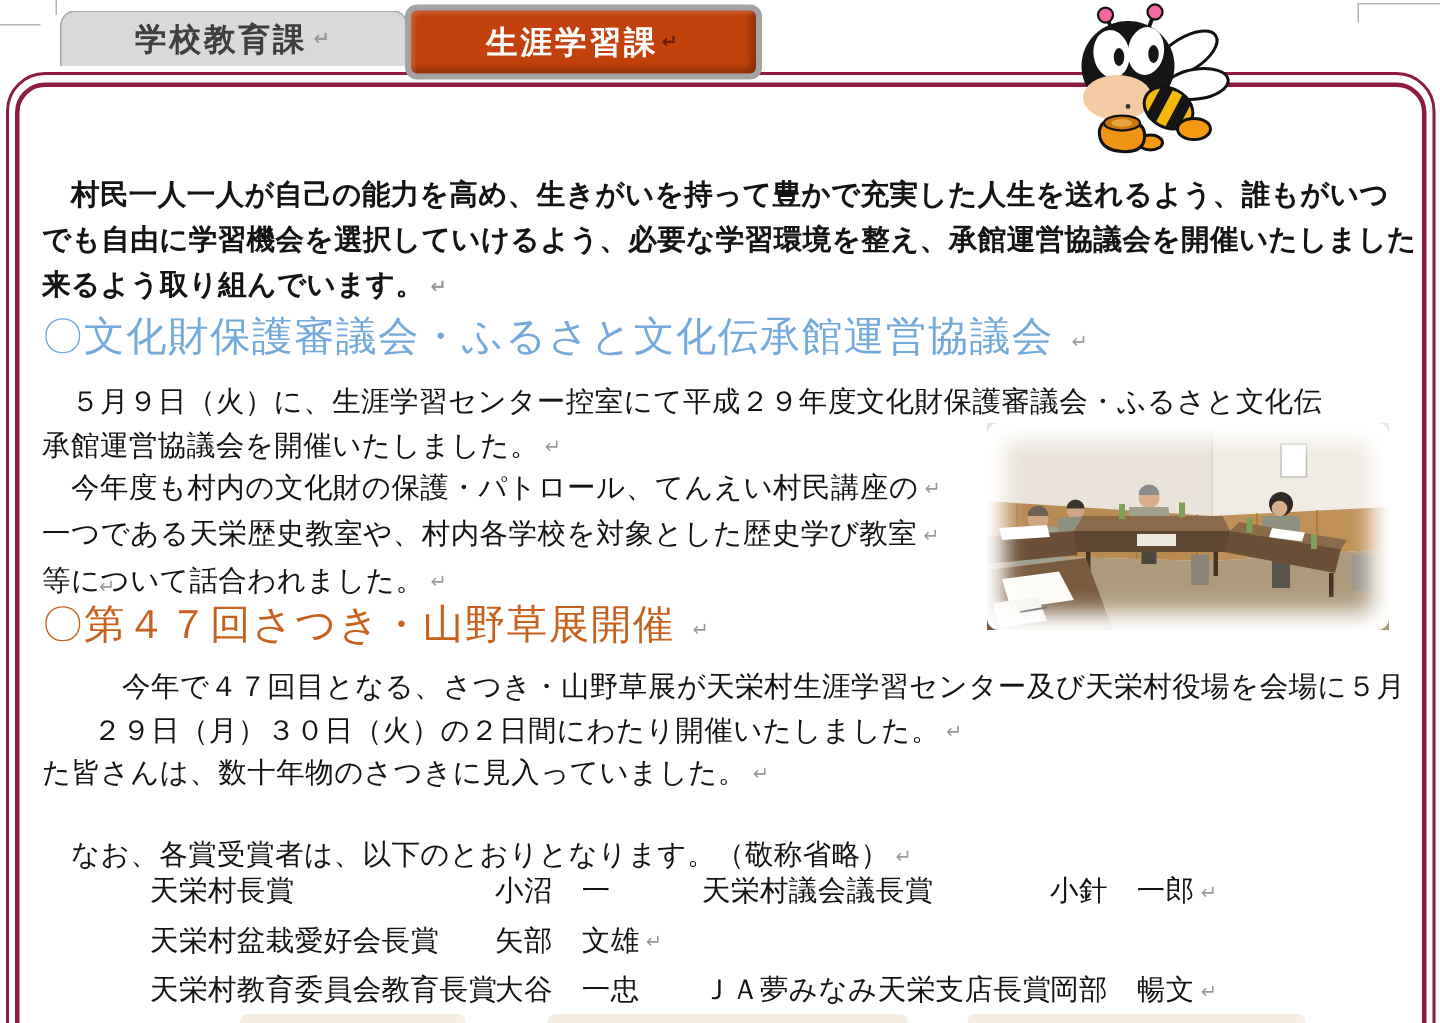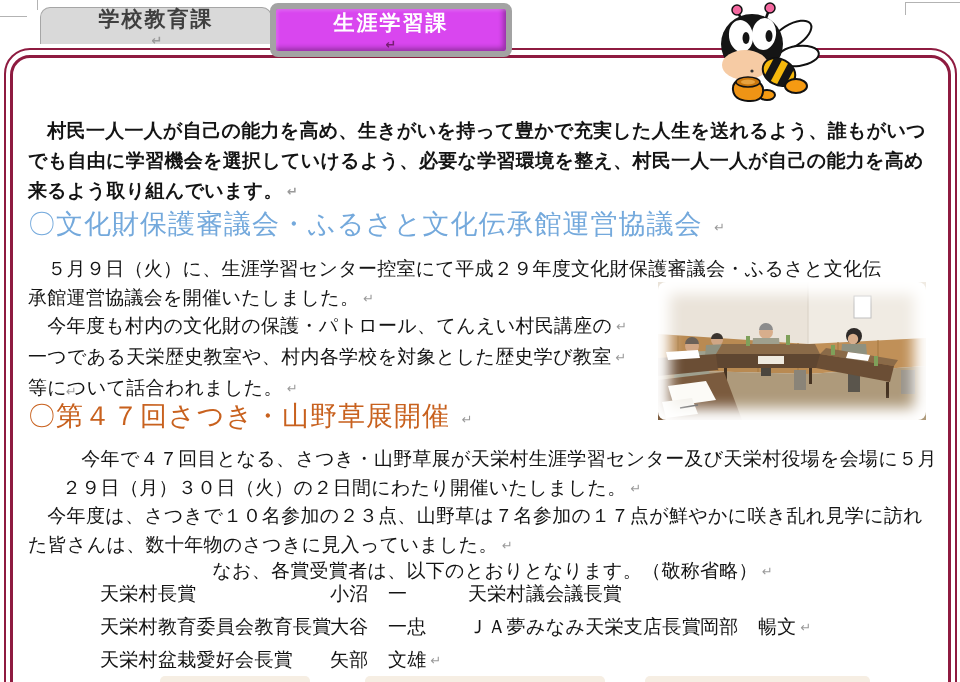--- a/index.html
+++ b/index.html
@@ -9,26 +9,26 @@
   
   .crop{position:absolute;background:#B3B3B3;}
   .crop.v1{left:37px;top:0;width:1px;height:10px;}
   .crop.h1{left:0;top:16px;width:27px;height:1px;}
   .crop.v2{left:905px;top:2px;width:1px;height:13px;}
   .crop.h2{left:905px;top:2px;width:55px;height:1px;}
 
   
   .tab{position:absolute;display:flex;align-items:center;justify-content:center;
        font-family:"Liberation Sans","DejaVu Sans",sans-serif;font-weight:bold;
-       font-size:21px;letter-spacing:2px;flex-direction:column;}
+       font-size:21px;letter-spacing:2px;}
   .tab-school{left:40px;top:7px;width:230px;height:36px;background:#D9D9D9;
        border:1px solid #A6A6A6;border-bottom:none;border-radius:10px 10px 0 0;
        color:#3F3F3F;z-index:5;}
-  .tab-lifelong{left:270px;top:3px;width:230px;height:42px;background:#d946ef;
-       border:6px solid #a3a3a3;border-radius:8px;color:#fff;z-index:6;
+  .tab-lifelong{left:270px;top:3px;width:230px;height:42px;background:#c2410c;
+       border:4px solid #a3a3a3;border-radius:8px;color:#fff;z-index:6;
        box-shadow:inset 2px 2px 3px rgba(255,255,255,.18),inset -3px -3px 5px rgba(0,0,0,.3);}
 
   
   .frame-outer{position:absolute;left:4px;right:3px;top:48px;height:700px;
        border:2px solid #8E1B40;border-radius:26px;z-index:1;}
   .frame-inner{position:absolute;left:10px;right:9px;top:55px;height:700px;
        border:3px solid #8E1B40;border-radius:20px;z-index:1;}
 
   
   .bee{position:absolute;left:695px;top:2px;width:130px;height:104px;z-index:8;}
@@ -41,21 +41,21 @@
   .h-orange{position:absolute;left:28px;top:398px;font-size:27px;letter-spacing:1px;
        color:#C8611E;z-index:4;white-space:nowrap;}
 
   .para{position:absolute;left:28px;width:910px;z-index:4;}
   .para .tline{font-size:19px;letter-spacing:.3px;white-space:nowrap;}
   .p-intro{top:116px;font-weight:bold;} .p-intro .tline{line-height:30px;}
   .p-s1a{top:254px;}  .p-s1a .tline{line-height:29px;}
   .p-s1b{top:311px;width:630px;} .p-s1b .tline{line-height:30px;}
   .p-s2a{top:444px;margin-left:34px;}  .p-s2a .tline{line-height:29px;}
   .p-s2b{top:501px;}  .p-s2b .tline{line-height:29px;}
-  .p-note{top:557px;} .p-note .tline{line-height:28px;text-align:center;}
+  .p-note{top:557px;} .p-note .tline{line-height:28px;}
 
   .brk{color:#9A9A9A;font-size:13px;margin-left:4px;
        font-family:"DejaVu Sans",sans-serif;vertical-align:1px;}
   .tab-lifelong .brk{color:rgba(40,0,15,.55);margin-left:2px;}
   .title .brk,.h-blue .brk,.h-orange .brk{font-size:13px;}
   .stray-brk{position:absolute;left:66px;top:384px;z-index:4;color:#9A9A9A;
        font-size:13px;font-family:"DejaVu Sans",sans-serif;}
 
   
   .awards{position:absolute;left:100px;top:581px;z-index:4;}
@@ -126,21 +126,21 @@
         <path d="M46 77 q-9 3 -8 11 q1 10 15 11 q14 1 15 -9 q1 -8 -7 -11 z" fill="#EF9415" stroke-width="2"></path>
         <ellipse cx="53" cy="80" rx="12" ry="5" fill="#C9760C" stroke-width="1.5"></ellipse>
         <ellipse cx="53" cy="80" rx="7" ry="2.6" fill="#E8A23F" stroke="none"></ellipse>
       </g>
     </svg>
   </div>
 
 
   <div class="para p-intro">
       <div class="tline"><span>　村民一人一人が自己の能力を高め、生きがいを持って豊かで充実した人生を送れるよう、誰もがいつ</span></div>
-      <div class="tline"><span>でも自由に学習機会を選択していけるよう、必要な学習環境を整え、村民一人一人が自己の能力を高め</span></div>
+      <div class="tline"><span>でも自由に学習機会を選択していけるよう、必要な学習環境を整え、承館運営協議会を開催いたしました</span></div>
       <div class="tline"><span>来るよう取り組んでいます。</span><span class="brk">↵</span></div>
     </div>
 
   <div class="h-blue">
     <span>〇文化財保護審議会・ふるさと文化伝承館運営協議会</span>
     <span class="brk">↵</span>
   </div>
   <div class="para p-s1a">
       <div class="tline"><span>　５月９日（火）に、生涯学習センター控室にて平成２９年度文化財保護審議会・ふるさと文化伝</span></div>
       <div class="tline"><span>承館運営協議会を開催いたしました。</span><span class="brk">↵</span></div>
@@ -219,44 +219,44 @@
 
   <div class="h-orange">
     <span>〇第４７回さつき・山野草展開催</span>
     <span class="brk">↵</span>
   </div>
   <div class="para p-s2a">
       <div class="tline"><span>　今年で４７回目となる、さつき・山野草展が天栄村生涯学習センター及び天栄村役場を会場に５月</span></div>
       <div class="tline"><span>２９日（月）３０日（火）の２日間にわたり開催いたしました。</span><span class="brk">↵</span></div>
     </div>
   <div class="para p-s2b">
-      <div class="tline"><span>　今年度は、さつきで１０名参加の２３点、山野草は７名参加の１７点が鮮やかに咲き乱れ見学に訪れ</span></div>
       <div class="tline"><span>た皆さんは、数十年物のさつきに見入っていました。</span><span class="brk">↵</span></div>
     </div>
   <div class="para p-note">
       <div class="tline"><span>　なお、各賞受賞者は、以下のとおりとなります。（敬称省略）</span><span class="brk">↵</span></div>
     </div>
 
   <div class="awards">
       <div class="award-row">
         <div class="award-cell">天栄村長賞</div>
         <div class="award-cell">小沼　一</div>
         <div class="award-cell">天栄村議会議長賞</div>
+        <div class="award-cell">小針　一郎<span class="brk">↵</span></div>
+      </div>
+      <div class="award-row">
+        <div class="award-cell">天栄村盆栽愛好会長賞</div>
+        <div class="award-cell">矢部　文雄<span class="brk">↵</span></div>
+        <div class="award-cell"></div>
+        <div class="award-cell"></div>
       </div>
       <div class="award-row">
         <div class="award-cell">天栄村教育委員会教育長賞</div>
         <div class="award-cell">大谷　一忠</div>
         <div class="award-cell">ＪＡ夢みなみ天栄支店長賞</div>
         <div class="award-cell">岡部　暢文<span class="brk">↵</span></div>
       </div>
-      <div class="award-row">
-        <div class="award-cell">天栄村盆栽愛好会長賞</div>
-        <div class="award-cell">矢部　文雄<span class="brk">↵</span></div>
-        <div class="award-cell"></div>
-        <div class="award-cell"></div>
-      </div>
     </div>
 
   <div class="bbar b1"></div>
   <div class="bbar b2"></div>
   <div class="bbar b3"></div>
 
 </div>
 
 </body></html>

